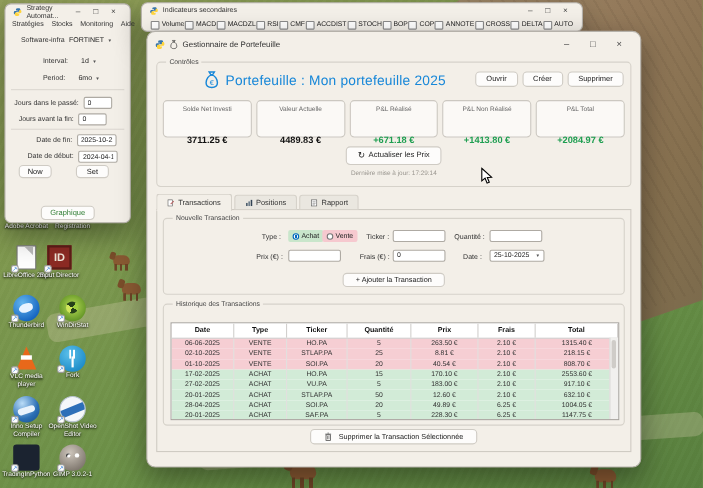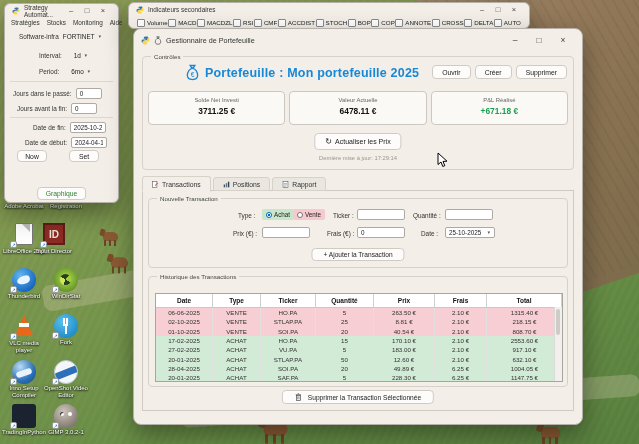--- a/index.html
+++ b/index.html
@@ -93,27 +93,27 @@
   
   #indicators{left:128px;top:2px;width:402px;height:27px;border-radius:6px;}
   #indicators .cbrow{display:flex;align-items:center;justify-content:space-between;padding:0 8px;height:13px;}
   .cb{display:inline-flex;align-items:center;gap:2px;font-size:6.2px;color:#222;white-space:nowrap;}
   .cbbox{width:6px;height:6px;background:#fff;border:1px solid #8a8a8a;border-radius:1px;display:inline-block;}
 
   
   #portfolio{left:133px;top:28px;width:450px;height:397px;}
   #ctl-group{left:8px;top:27px;width:432px;height:114px;}
   .heading{position:absolute;left:42px;top:7px;display:flex;align-items:center;gap:5px;}
-  .heading .htxt{font-size:12.5px;font-weight:bold;color:#1787d8;letter-spacing:.2px;}
+  .heading .htxt{font-size:12.5px;font-weight:normal;color:#1787d8;letter-spacing:.2px;}
   .hd-btns{position:absolute;right:6px;top:8px;display:flex;gap:4px;}
   .hd-btns .btn{height:14px;padding:0 9px;}
   .stats{position:absolute;left:5px;right:5px;top:34px;height:34px;display:flex;gap:4px;}
   .stat{flex:1;border:1px solid #ccc8c1;border-radius:4px;background:#fbf9f6;text-align:center;padding-top:5px;box-sizing:border-box;}
   .stat .sl{font-size:5.9px;color:#666;}
-  .stat .sv{font-size:8.4px;font-weight:bold;margin-top:3px;color:#111;}
+  .stat .sv{font-size:8.4px;font-weight:bold;margin-top:19px;color:#111;}
   #refresh-btn{position:absolute;left:50%;transform:translateX(-50%);top:76px;height:17px;padding:0 10px;font-size:7px;}
   #lastupd{position:absolute;left:0;right:0;top:98px;text-align:center;font-size:5.8px;color:#9a968f;}
 
   .tabs{position:absolute;left:8px;top:146px;height:16px;display:flex;align-items:flex-end;z-index:3;}
   .tab{display:inline-flex;align-items:center;gap:3px;padding:0 9px;height:14px;font-size:6.8px;color:#333;
        border:1px solid #d6d2ca;background:#eae7e0;border-radius:3px 3px 0 0;margin-right:2px;box-sizing:border-box;}
   .tab.sel{background:#f3efe8;height:16px;border-bottom:1px solid #f3efe8;margin-bottom:-1px;}
 
   .panel{position:absolute;left:8px;top:161px;width:432px;height:221px;border:1px solid #cfcbc3;background:#f3efe8;box-sizing:border-box;}
   #ntx-group{left:5px;top:7px;width:420px;height:70px;}
@@ -418,25 +418,33 @@
       <button class="btn">Créer</button>
       <button class="btn">Supprimer</button>
     </div>
     <div class="stats">
         <div class="stat">
           <div class="sl">Solde Net Investi</div>
           <div class="sv" style="color: rgb(17, 17, 17);">3711.25 €</div>
         </div>
         <div class="stat">
           <div class="sl">Valeur Actuelle</div>
-          <div class="sv" style="color: rgb(17, 17, 17);">6478.11 €</div>
+          <div class="sv" style="color: rgb(17, 17, 17);">4489.83 €</div>
         </div>
         <div class="stat">
           <div class="sl">P&amp;L Réalisé</div>
           <div class="sv" style="color: rgb(29, 158, 80);">+671.18 €</div>
+        </div>
+        <div class="stat">
+          <div class="sl">P&amp;L Non Réalisé</div>
+          <div class="sv" style="color: rgb(29, 158, 80);">+1413.80 €</div>
+        </div>
+        <div class="stat">
+          <div class="sl">P&amp;L Total</div>
+          <div class="sv" style="color: rgb(29, 158, 80);">+2084.97 €</div>
         </div>
       </div>
     <button class="btn" id="refresh-btn">
       <span style="font-size:8px">↻</span>
       <span>Actualiser les Prix</span>
     </button>
     <div id="lastupd">Dernière mise à jour: 17:29:14</div>
   </div>
 
   <div class="tabs">

